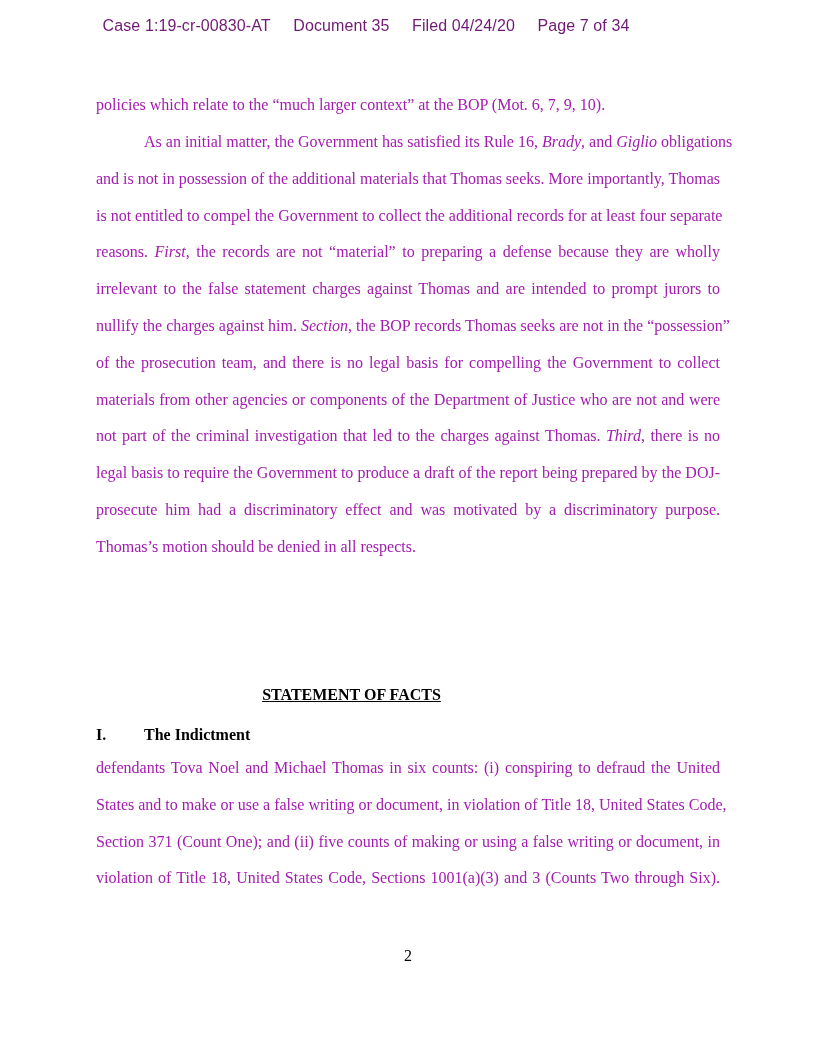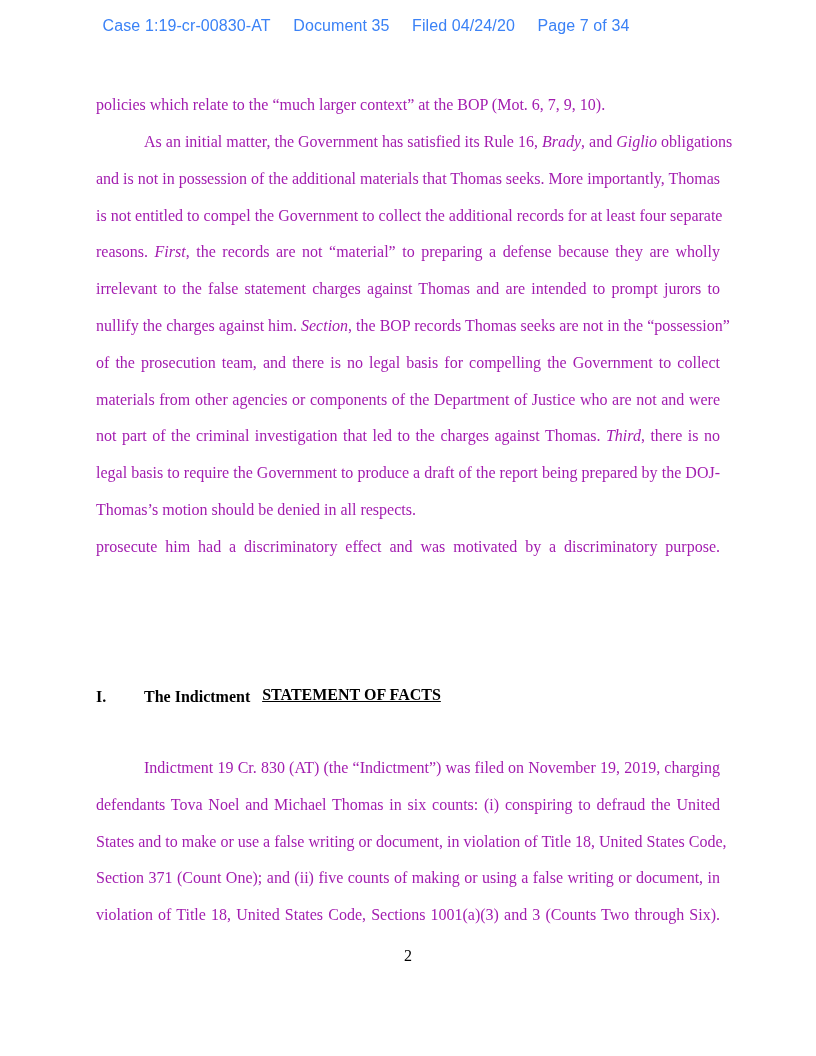--- a/index.html
+++ b/index.html
@@ -1,19 +1,19 @@
 <!DOCTYPE html>
 <html><head>
 <meta charset="utf-8">
 <style>
   html, body { margin: 0; padding: 0; background: #ffffff; }
   body { width: 816px; height: 1056px; position: relative; overflow: hidden; }
   .header {
     position: absolute; top: 17px; left: 0; width: 732px; text-align: center;
-    font-family: "Liberation Sans", sans-serif; font-size: 16px; color: #3b82f6;
+    font-family: "Liberation Sans", sans-serif; font-size: 16px; color: #701a75;
     letter-spacing: 0.1px; word-spacing: 8px;
   }
   .header span { word-spacing: 0; }
   .header .sep { display: inline-block; width: 10px; }
   .body-text {
     position: absolute; left: 96px; width: 624px;
     font-family: "Liberation Serif", serif; font-size: 16px; color: #a21caf;
     line-height: 36.8px; text-align: justify;
   }
   .line { display: block; height: 36.8px; white-space: nowrap; text-align-last: justify; text-align: justify; }
@@ -53,31 +53,30 @@
   <span class="line indent"><span>As an initial matter, the Government has satisfied its Rule 16, </span><i>Brady</i><span>, and </span><i>Giglio</i><span> obligations</span></span>
   <span class="line">and is not in possession of the additional materials that Thomas seeks.  More importantly, Thomas</span>
   <span class="line">is not entitled to compel the Government to collect the additional records for at least four separate</span>
   <span class="line"><span>reasons.  </span><i>First</i><span>, the records are not “material” to preparing a defense because they are wholly</span></span>
   <span class="line">irrelevant to the false statement charges against Thomas and are intended to prompt jurors to</span>
   <span class="line"><span>nullify the charges against him.  </span><i>Section</i><span>, the BOP records Thomas seeks are not in the “possession”</span></span>
   <span class="line">of the prosecution team, and there is no legal basis for compelling the Government to collect</span>
   <span class="line">materials from other agencies or components of the Department of Justice who are not and were</span>
   <span class="line"><span>not part of the criminal investigation that led to the charges against Thomas.  </span><i>Third</i><span>, there is no</span></span>
   <span class="line">legal basis to require the Government to produce a draft of the report being prepared by the DOJ-</span>
+  <span class="line">prosecute him had a discriminatory effect and was motivated by a discriminatory purpose.</span>
   <span class="line last">Thomas’s motion should be denied in all respects.</span>
-  <span class="line">prosecute him had a discriminatory effect and was motivated by a discriminatory purpose.</span>
 </div>
 
 <div class="heading" style="top:686px;">STATEMENT OF FACTS</div>
 
-<div class="section" style="top:688px;">
+<div class="section" style="top:726px;">
   <span class="num">I.</span><span>The Indictment</span>
 </div>
 
 <div class="body-text" style="top:750px;">
-  <span class="line indent">Indictment 19 Cr. 830 (AT) (the “Indictment”) was filed on November 19, 2019, charging</span>
   <span class="line">defendants Tova Noel and Michael Thomas in six counts: (i) conspiring to defraud the United</span>
   <span class="line">States and to make or use a false writing or document, in violation of Title 18, United States Code,</span>
   <span class="line">Section 371 (Count One); and (ii) five counts of making or using a false writing or document, in</span>
   <span class="line">violation of Title 18, United States Code, Sections 1001(a)(3) and 3 (Counts Two through Six).</span>
 </div>
 
 <div class="page-num">2</div>
 
 </body></html>

